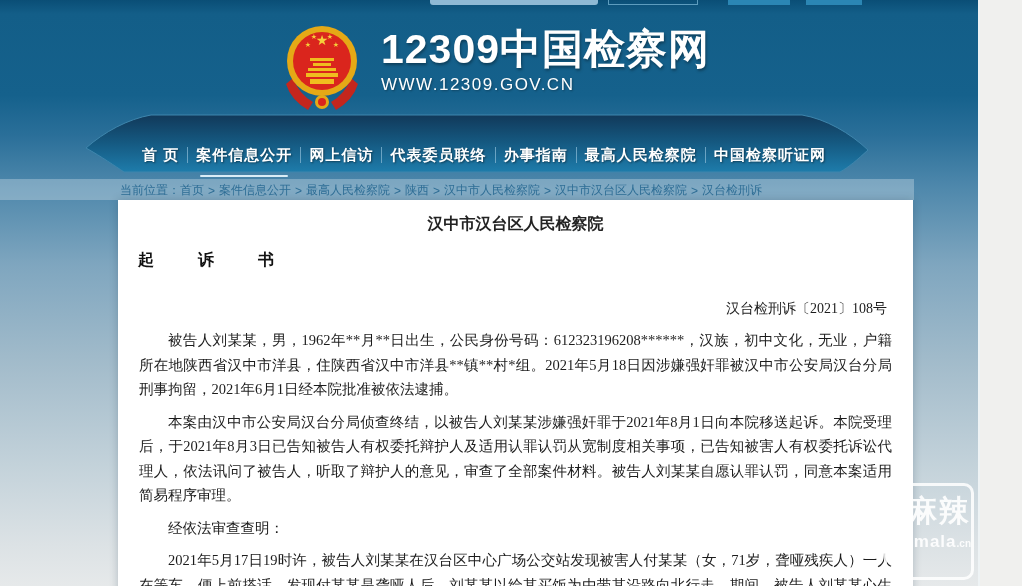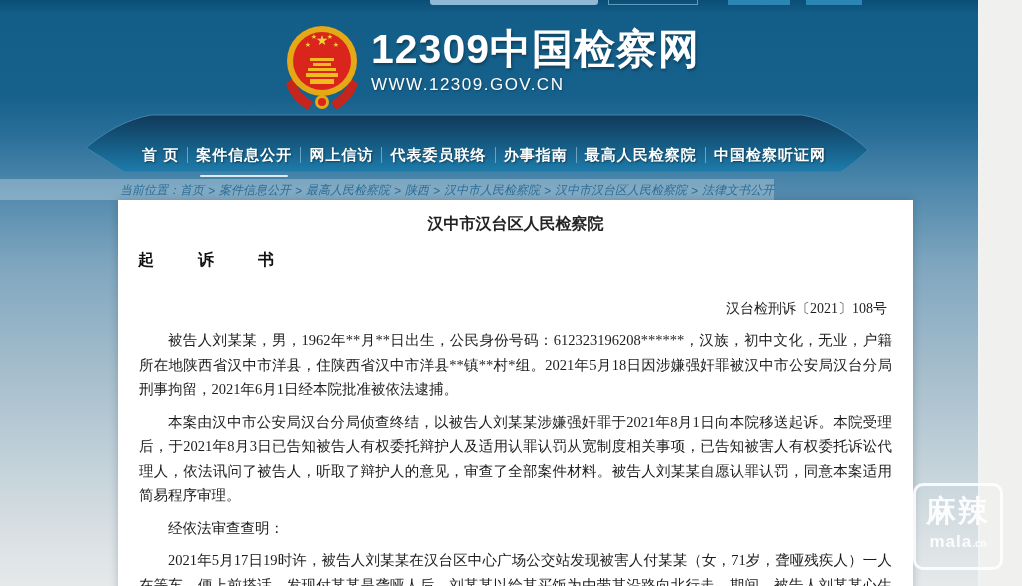--- a/index.html
+++ b/index.html
@@ -18,65 +18,65 @@
   .top-search{position:absolute;left:430px;top:0;width:168px;height:5px;
     background:#8fb9d4;border-radius:0 0 3px 3px;}
   .top-box{position:absolute;left:608px;top:0;width:90px;height:5px;
     border:1px solid #5d9cbe;border-top:none;box-sizing:border-box;background:transparent;}
   .top-btn1{position:absolute;left:728px;top:0;width:62px;height:5px;background:#2b86b4;}
   .top-btn2{position:absolute;left:806px;top:0;width:56px;height:5px;background:#2b86b4;}
 
   
   .logo-area{position:absolute;left:283px;top:20px;display:flex;align-items:flex-start;}
   .emblem{width:78px;height:92px;flex:none;}
-  .logo-text{margin-left:10px;margin-top:6px;}
+  .logo-text{margin-left:20px;margin-top:6px;}
   .site-name{font-size:41px;font-weight:bold;color:#ffffff;line-height:46px;
     text-shadow:1px 2px 3px rgba(0,0,0,0.35);letter-spacing:1px;white-space:nowrap;}
   .site-url{font-size:17px;font-weight:normal;color:#ffffff;letter-spacing:1.5px;
     margin-top:3px;text-shadow:1px 1px 2px rgba(0,0,0,0.3);}
 
   
   .nav-wrap{position:absolute;left:56px;top:106px;width:820px;height:72px;}
   .nav-svg{position:absolute;left:0;top:0;}
   .nav-items{position:absolute;left:84px;top:34px;width:688px;height:30px;
     display:flex;align-items:center;justify-content:space-between;}
   .nav-item{position:relative;color:#ffffff;font-size:15px;font-weight:bold;
     letter-spacing:1px;white-space:nowrap;cursor:pointer;
     text-shadow:1px 1px 2px rgba(0,0,0,0.45);padding:4px 2px;}
   .nav-item .underline{display:none;}
   .nav-item.active .underline{display:block;position:absolute;left:6%;right:6%;
     bottom:-8px;height:2px;background:#d9ecf6;border-radius:1px;}
   .nav-divider{width:1px;height:16px;background:#7fb3cf;opacity:.8;flex:none;}
 
   
-  .crumb-band{position:absolute;left:0;top:179px;width:774px;height:21px;
-    background:rgba(255,255,255,0.28);font-style:italic;}
+  .crumb-band{position:absolute;left:0;top:179px;width:914px;height:21px;
+    background:rgba(255,255,255,0.28);}
   .crumbs{position:absolute;left:120px;top:3px;display:flex;align-items:center;
     font-size:12px;color:#2e6e96;white-space:nowrap;}
   .crumbs .sep{margin:0 4px;}
   .crumb-link{cursor:pointer;}
 
   
   .paper{position:absolute;left:118px;top:200px;width:795px;height:400px;
     background:#ffffff;box-shadow:0 0 8px rgba(20,50,70,0.25);
     font-family:"Liberation Serif","DejaVu Serif",serif;color:#1c1c1c;}
   .court-name{margin-top:14px;text-align:center;font-size:16px;font-weight:bold;
     line-height:20px;color:#222;}
   .doc-title{text-align:left;font-size:16px;font-weight:bold;line-height:28px;
     margin-top:12px;letter-spacing:20px;padding-left:20px;color:#111;}
   .doc-number{text-align:right;font-size:14px;line-height:18px;margin-top:26px;
     padding-right:26px;}
   .doc-body{padding:2px 13px 0 13px;font-size:14.5px;line-height:24.5px;
     text-align:justify;}
   .doc-body p{margin:8px;text-indent:2em;}
 
   
-  .watermark{position:absolute;left:913px;top:483px;width:90px;height:87px;
+  .watermark{position:absolute;left:884px;top:483px;width:90px;height:97px;
     border:3px solid rgba(255,255,255,0.85);border-radius:10px;box-sizing:border-box;
-    color:rgba(255,255,255,0.9);text-align:center;pointer-events:none;}
+    color:rgba(255,255,255,0.9);text-align:right;pointer-events:none;}
   .wm-cn{font-size:30px;font-weight:bold;letter-spacing:2px;margin-top:8px;line-height:34px;}
   .wm-en{font-size:17px;font-weight:bold;line-height:27px;letter-spacing:1px;}
   .wm-en .wm-dot{font-size:10px;letter-spacing:0;}
 </style>
 </head>
 <body>
 
 <div class="viewport">
   <div class="site">
 
@@ -173,21 +173,21 @@
         <span class="crumb-link">案件信息公开</span>
         <span class="sep">&gt;</span>
         <span class="crumb-link">最高人民检察院</span>
         <span class="sep">&gt;</span>
         <span class="crumb-link">陕西</span>
         <span class="sep">&gt;</span>
         <span class="crumb-link">汉中市人民检察院</span>
         <span class="sep">&gt;</span>
         <span class="crumb-link">汉中市汉台区人民检察院</span>
         <span class="sep">&gt;</span>
-        <span class="crumb-link">法律文书公开</span>
+        <span class="crumb-link">汉台检刑诉</span>
       </div>
     </div>
 
     <div class="paper">
       <div class="court-name">汉中市汉台区人民检察院</div>
       <div class="doc-title">起 诉 书</div>
       <div class="doc-number">汉台检刑诉〔2021〕108号</div>
       <div class="doc-body">
         <p>被告人刘某某，男，1962年**月**日出生，公民身份号码：612323196208******，汉族，初中文化，无业，户籍所在地陕西省汉中市洋县，住陕西省汉中市洋县**镇**村*组。2021年5月18日因涉嫌强奸罪被汉中市公安局汉台分局刑事拘留，2021年6月1日经本院批准被依法逮捕。</p>
         <p>本案由汉中市公安局汉台分局侦查终结，以被告人刘某某涉嫌强奸罪于2021年8月1日向本院移送起诉。本院受理后，于2021年8月3日已告知被告人有权委托辩护人及适用认罪认罚从宽制度相关事项，已告知被害人有权委托诉讼代理人，依法讯问了被告人，听取了辩护人的意见，审查了全部案件材料。被告人刘某某自愿认罪认罚，同意本案适用简易程序审理。</p>

